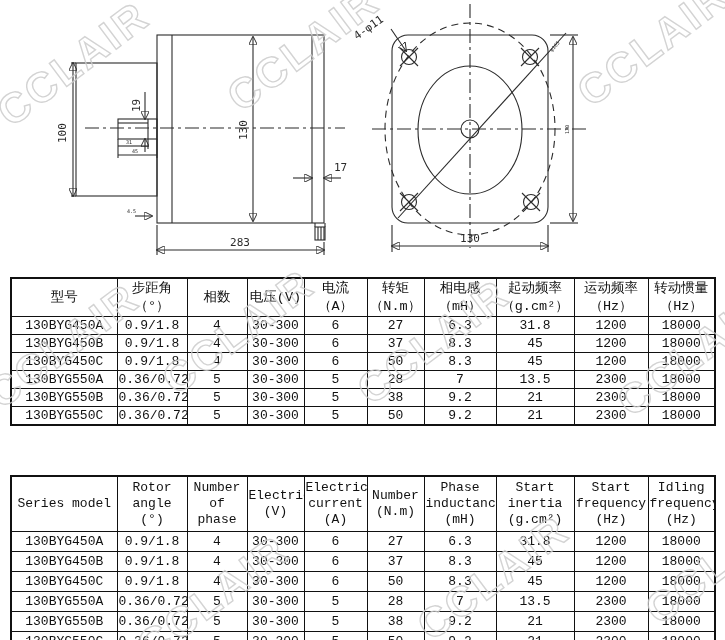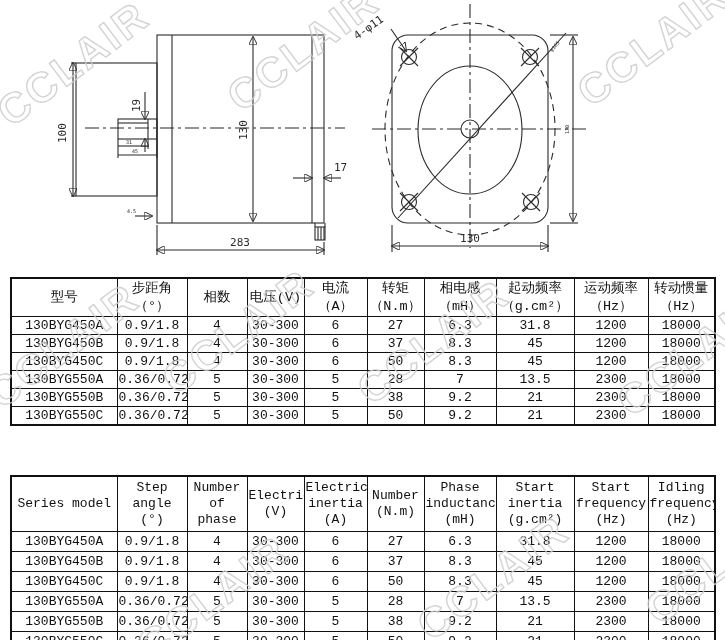--- a/index.html
+++ b/index.html
@@ -304,29 +304,29 @@
       <col style="width:63px">
       <col style="width:57px">
     <col style="width:72px">
       <col style="width:78px">
       <col style="width:74px">
       <col>
   </colgroup>
   <thead>
     <tr>
       <th>Series model</th>
-      <th>Step
+      <th>Rotor
 angle
 (°)</th>
       <th>Number
 of phase</th>
       <th>Electric
 (V)</th>
       <th>Electric
-inertia
+current
 (A)</th>
       <th>Number
 (N.m)</th>
       <th>Phase
 inductance
 (mH)</th>
       <th>Start
 inertia
 (g.cm²)</th>
       <th>Start

